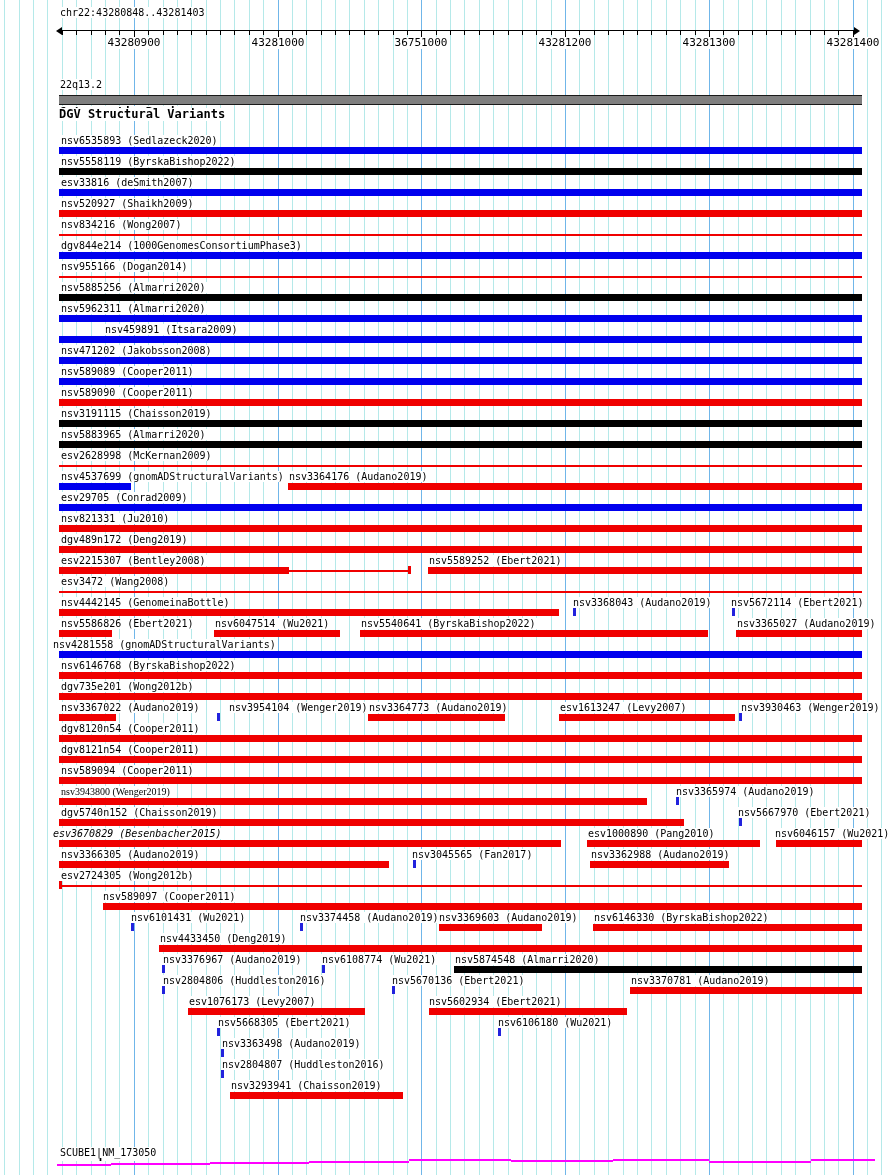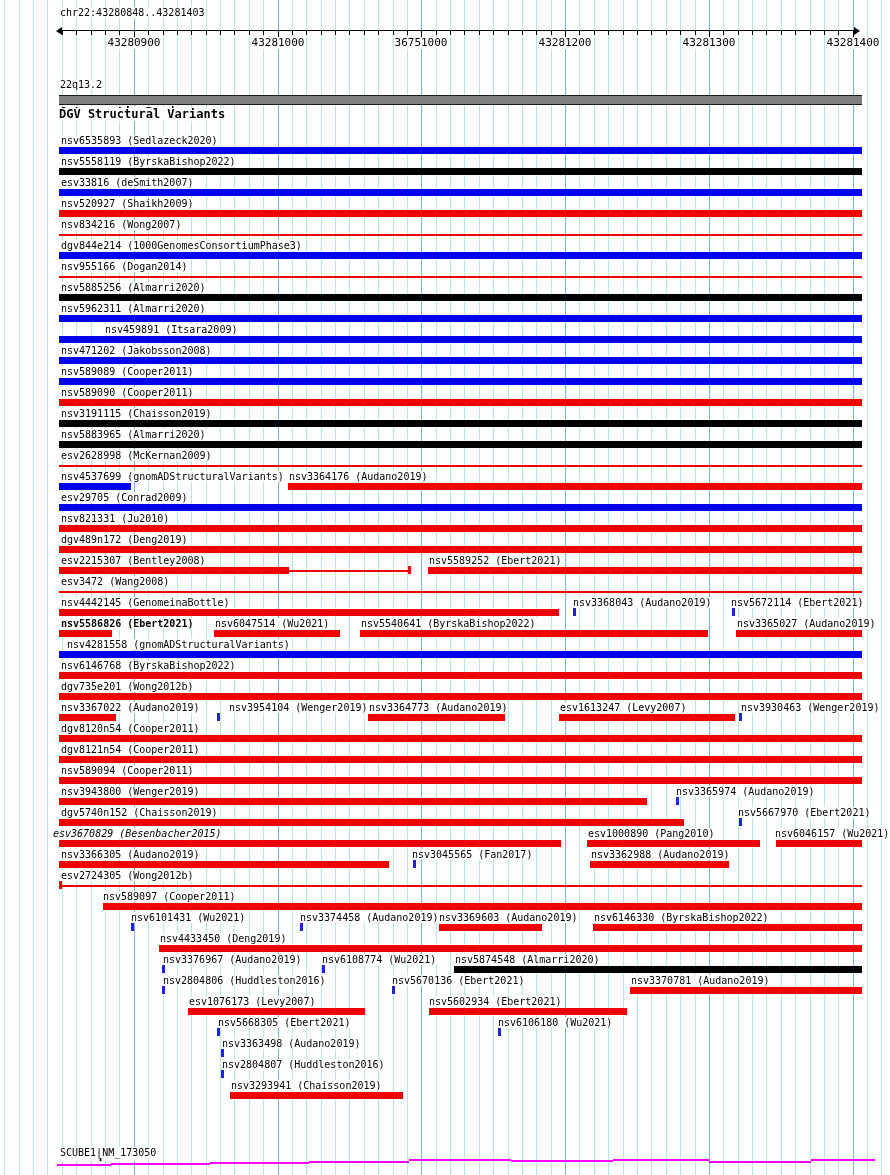--- a/index.html
+++ b/index.html
@@ -218,29 +218,29 @@
       <div class="txt" style="left: 428px; top: 555px;">nsv5589252 (Ebert2021)</div>
       <div class="feat" style="left: 428px; top: 567px; width: 434px; height: 7px; background: rgb(240, 0, 0);"></div>
       <div class="txt" style="left: 60px; top: 576px;">esv3472 (Wang2008)</div>
       <div class="feat" style="left: 59px; top: 591px; width: 803px; height: 1.5px; background: rgb(240, 0, 0);"></div>
       <div class="txt" style="left: 60px; top: 597px;">nsv4442145 (GenomeinaBottle)</div>
       <div class="feat" style="left: 59px; top: 609px; width: 500px; height: 7px; background: rgb(240, 0, 0);"></div>
       <div class="txt" style="left: 572px; top: 597px;">nsv3368043 (Audano2019)</div>
       <div class="feat" style="left: 573px; top: 608px; width: 3px; height: 8px; background: rgb(34, 34, 221);"></div>
       <div class="txt" style="left: 730px; top: 597px;">nsv5672114 (Ebert2021)</div>
       <div class="feat" style="left: 732px; top: 608px; width: 3px; height: 8px; background: rgb(34, 34, 221);"></div>
-      <div class="txt" style="left: 60px; top: 618px; font-weight: bold;">nsv5586826 (Ebert2021)</div>
+      <div class="txt" style="left: 60px; top: 618px;">nsv5586826 (Ebert2021)</div>
       <div class="feat" style="left: 59px; top: 630px; width: 53px; height: 7px; background: rgb(240, 0, 0);"></div>
       <div class="txt" style="left: 214px; top: 618px;">nsv6047514 (Wu2021)</div>
       <div class="feat" style="left: 214px; top: 630px; width: 126px; height: 7px; background: rgb(240, 0, 0);"></div>
       <div class="txt" style="left: 360px; top: 618px;">nsv5540641 (ByrskaBishop2022)</div>
       <div class="feat" style="left: 360px; top: 630px; width: 348px; height: 7px; background: rgb(240, 0, 0);"></div>
       <div class="txt" style="left: 736px; top: 618px;">nsv3365027 (Audano2019)</div>
       <div class="feat" style="left: 736px; top: 630px; width: 126px; height: 7px; background: rgb(240, 0, 0);"></div>
-      <div class="txt" style="left: 66px; top: 639px;">nsv4281558 (gnomADStructuralVariants)</div>
+      <div class="txt" style="left: 52px; top: 639px;">nsv4281558 (gnomADStructuralVariants)</div>
       <div class="feat" style="left: 59px; top: 651px; width: 803px; height: 7px; background: rgb(0, 0, 238);"></div>
       <div class="txt" style="left: 60px; top: 660px;">nsv6146768 (ByrskaBishop2022)</div>
       <div class="feat" style="left: 59px; top: 672px; width: 803px; height: 7px; background: rgb(240, 0, 0);"></div>
       <div class="txt" style="left: 60px; top: 681px;">dgv735e201 (Wong2012b)</div>
       <div class="feat" style="left: 59px; top: 693px; width: 803px; height: 7px; background: rgb(240, 0, 0);"></div>
       <div class="txt" style="left: 60px; top: 702px;">nsv3367022 (Audano2019)</div>
       <div class="feat" style="left: 59px; top: 714px; width: 57px; height: 7px; background: rgb(240, 0, 0);"></div>
       <div class="txt" style="left: 228px; top: 702px;">nsv3954104 (Wenger2019)</div>
       <div class="feat" style="left: 217px; top: 713px; width: 3px; height: 8px; background: rgb(34, 34, 221);"></div>
       <div class="txt" style="left: 368px; top: 702px;">nsv3364773 (Audano2019)</div>
@@ -248,21 +248,21 @@
       <div class="txt" style="left: 559px; top: 702px;">esv1613247 (Levy2007)</div>
       <div class="feat" style="left: 559px; top: 714px; width: 176px; height: 7px; background: rgb(240, 0, 0);"></div>
       <div class="txt" style="left: 740px; top: 702px;">nsv3930463 (Wenger2019)</div>
       <div class="feat" style="left: 739px; top: 713px; width: 3px; height: 8px; background: rgb(34, 34, 221);"></div>
       <div class="txt" style="left: 60px; top: 723px;">dgv8120n54 (Cooper2011)</div>
       <div class="feat" style="left: 59px; top: 735px; width: 803px; height: 7px; background: rgb(240, 0, 0);"></div>
       <div class="txt" style="left: 60px; top: 744px;">dgv8121n54 (Cooper2011)</div>
       <div class="feat" style="left: 59px; top: 756px; width: 803px; height: 7px; background: rgb(240, 0, 0);"></div>
       <div class="txt" style="left: 60px; top: 765px;">nsv589094 (Cooper2011)</div>
       <div class="feat" style="left: 59px; top: 777px; width: 803px; height: 7px; background: rgb(240, 0, 0);"></div>
-      <div class="txt" style="left: 60px; top: 786px;">nsv3943800 (Wenger2019)</div>
+      <div class="txt" style="left: 60px; top: 786px; font-family: Liberation Serif, serif;">nsv3943800 (Wenger2019)</div>
       <div class="feat" style="left: 59px; top: 798px; width: 588px; height: 7px; background: rgb(240, 0, 0);"></div>
       <div class="txt" style="left: 675px; top: 786px;">nsv3365974 (Audano2019)</div>
       <div class="feat" style="left: 676px; top: 797px; width: 3px; height: 8px; background: rgb(34, 34, 221);"></div>
       <div class="txt" style="left: 60px; top: 807px;">dgv5740n152 (Chaisson2019)</div>
       <div class="feat" style="left: 59px; top: 819px; width: 625px; height: 7px; background: rgb(240, 0, 0);"></div>
       <div class="txt" style="left: 737px; top: 807px;">nsv5667970 (Ebert2021)</div>
       <div class="feat" style="left: 739px; top: 818px; width: 3px; height: 8px; background: rgb(34, 34, 221);"></div>
       <div class="txt" style="left: 52px; top: 828px; font-style: italic;">esv3670829 (Besenbacher2015)</div>
       <div class="feat" style="left: 59px; top: 840px; width: 502px; height: 7px; background: rgb(240, 0, 0);"></div>
       <div class="txt" style="left: 587px; top: 828px;">esv1000890 (Pang2010)</div>

